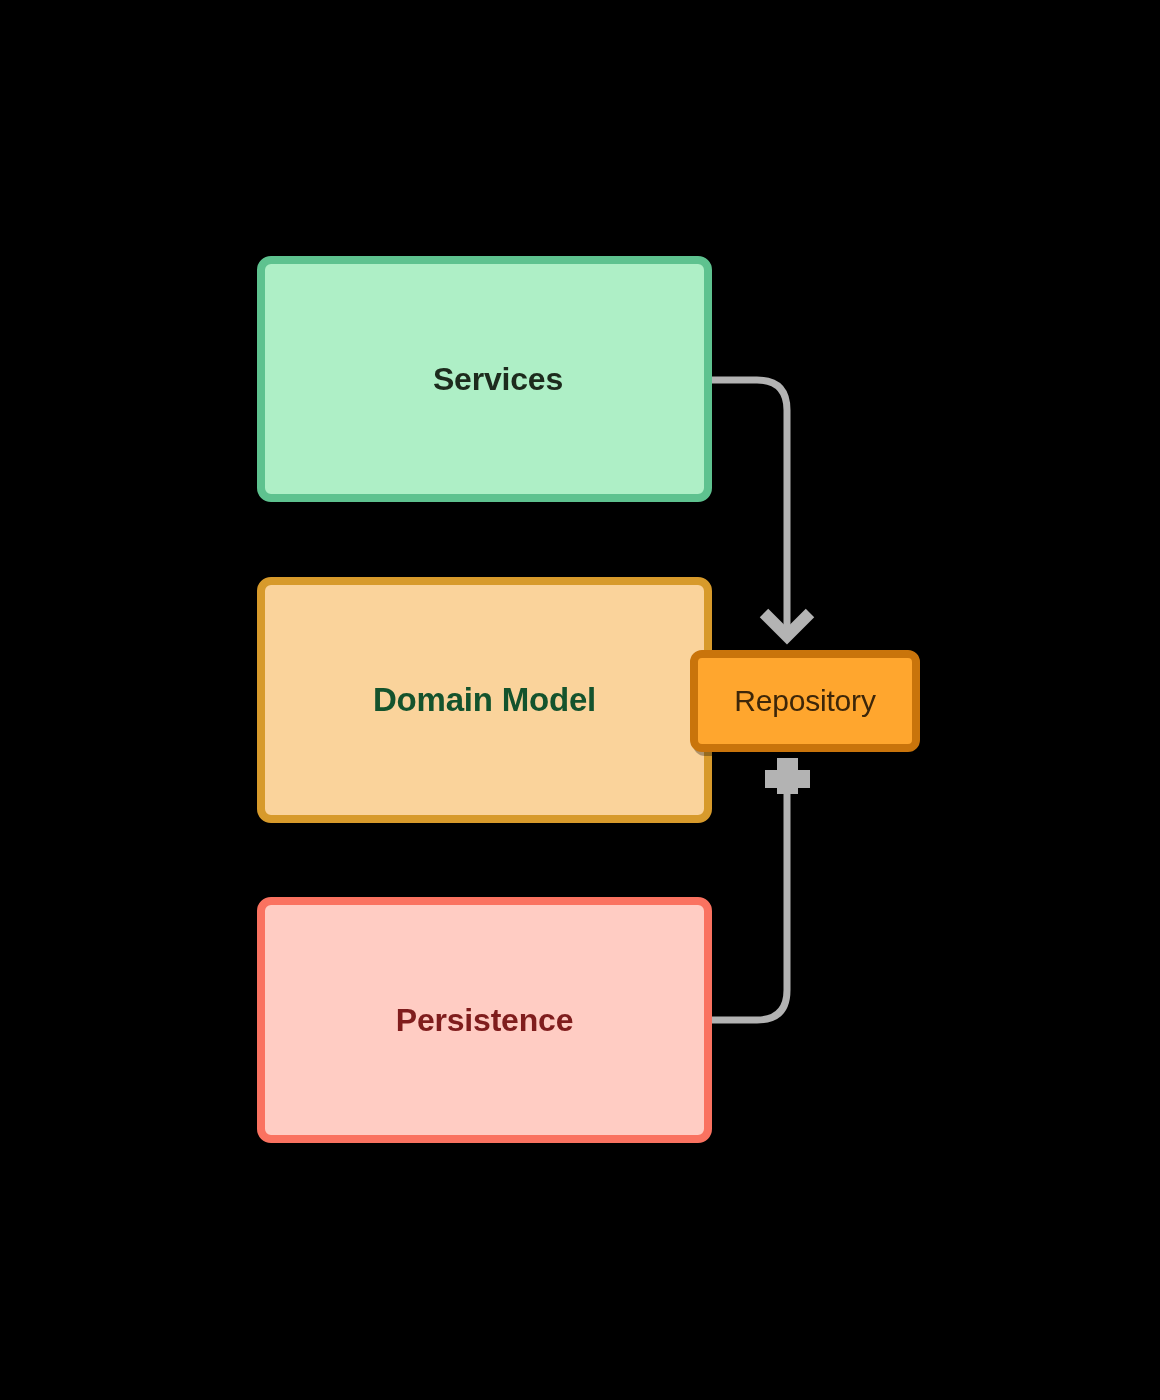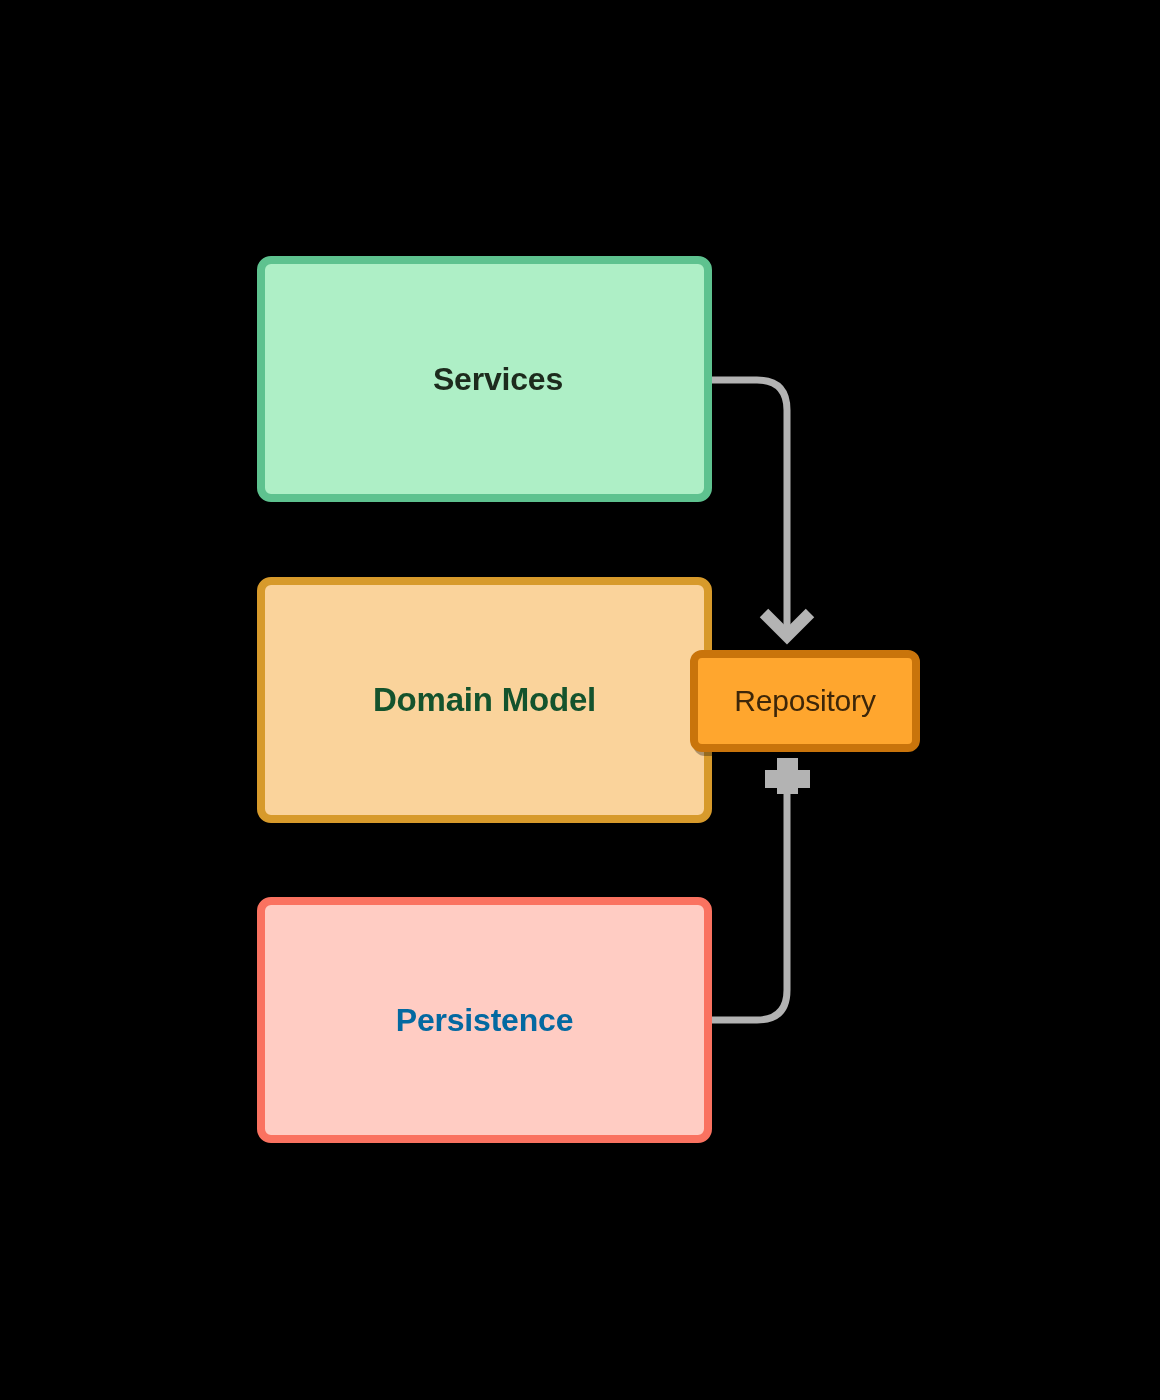--- a/index.html
+++ b/index.html
@@ -85,21 +85,21 @@
     left: 257px;
     top: 897px;
     width: 455px;
     height: 246px;
     background: #FFCCC3;
     border-color: #FA7260;
     border-width: 8px;
     border-radius: 14px;
   }
   #node-persistence .node-label {
-    color: #0369a1;
+    color: #7f1d1d;
     font-size: 32px;
     font-weight: bold;
   }
 
   
   #node-repository {
     left: 673px;
     top: 650px;
     width: 230px;
     height: 102px;

